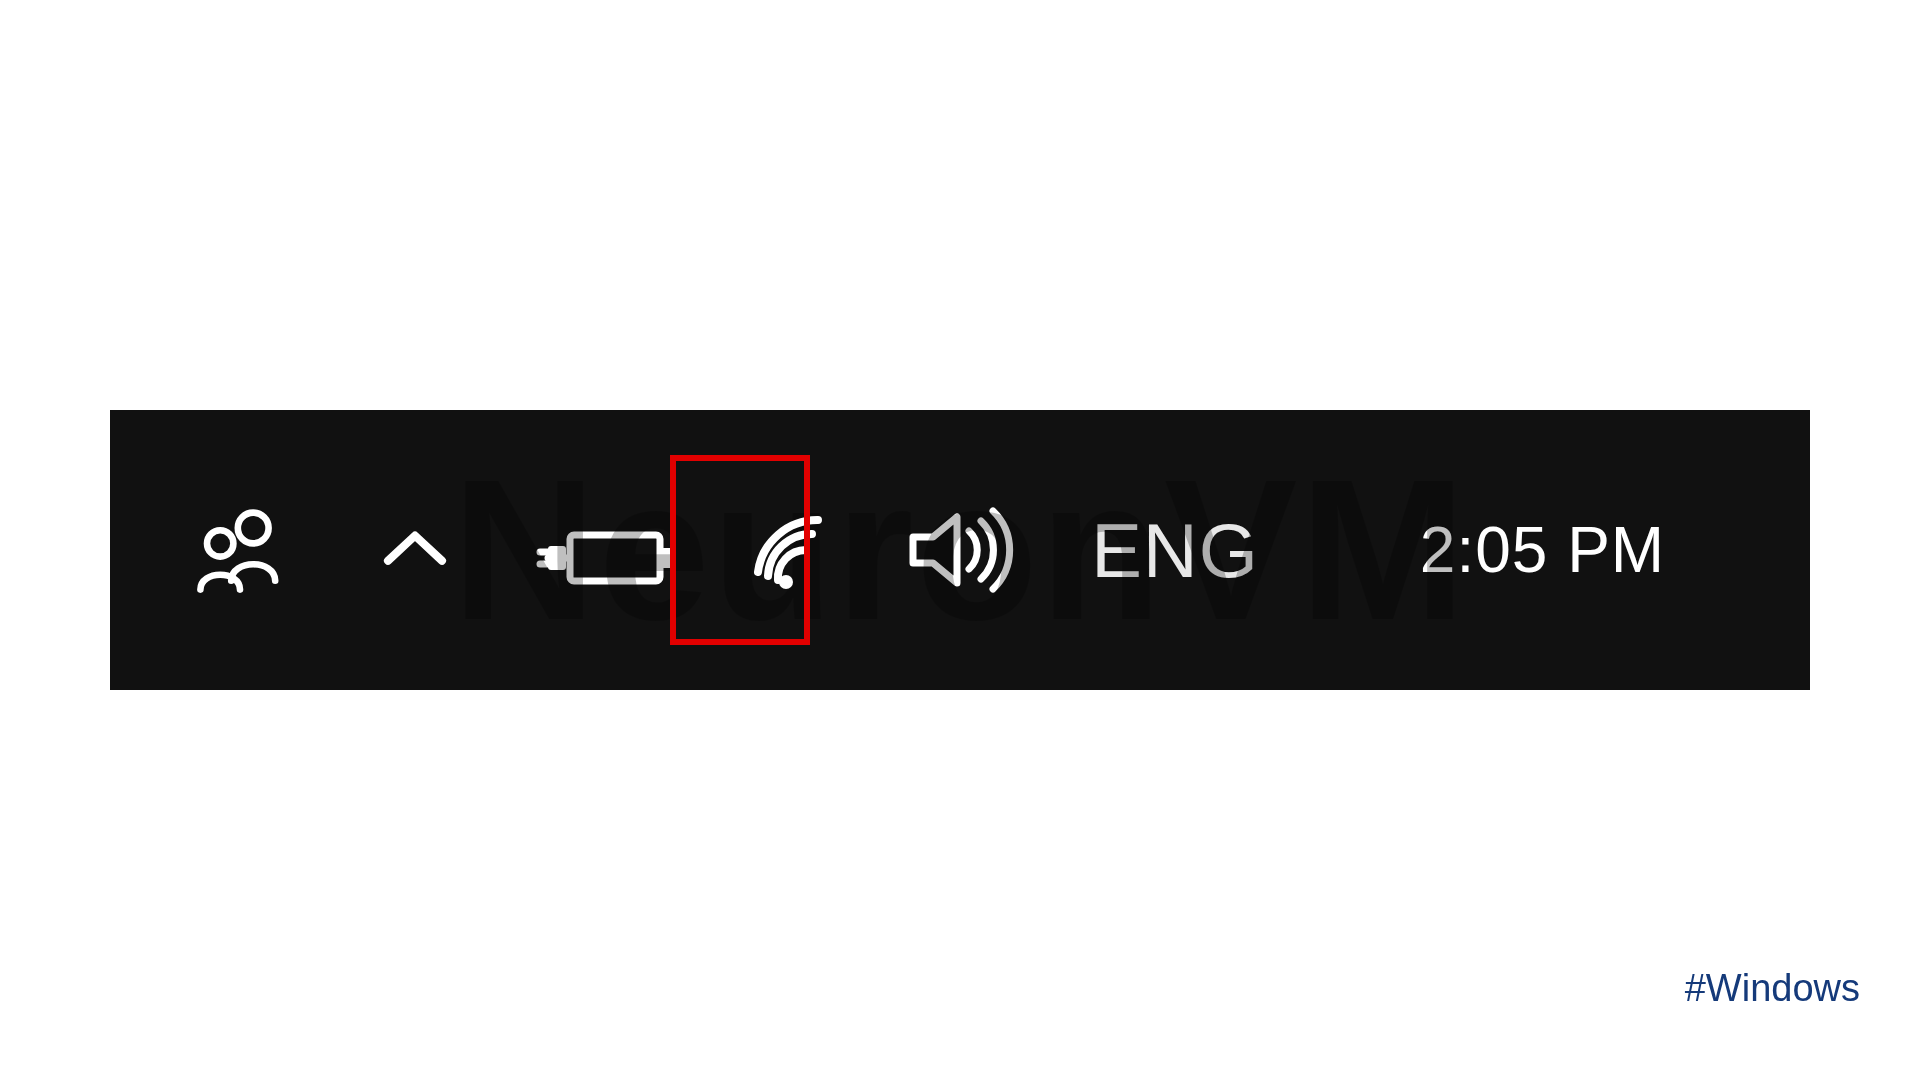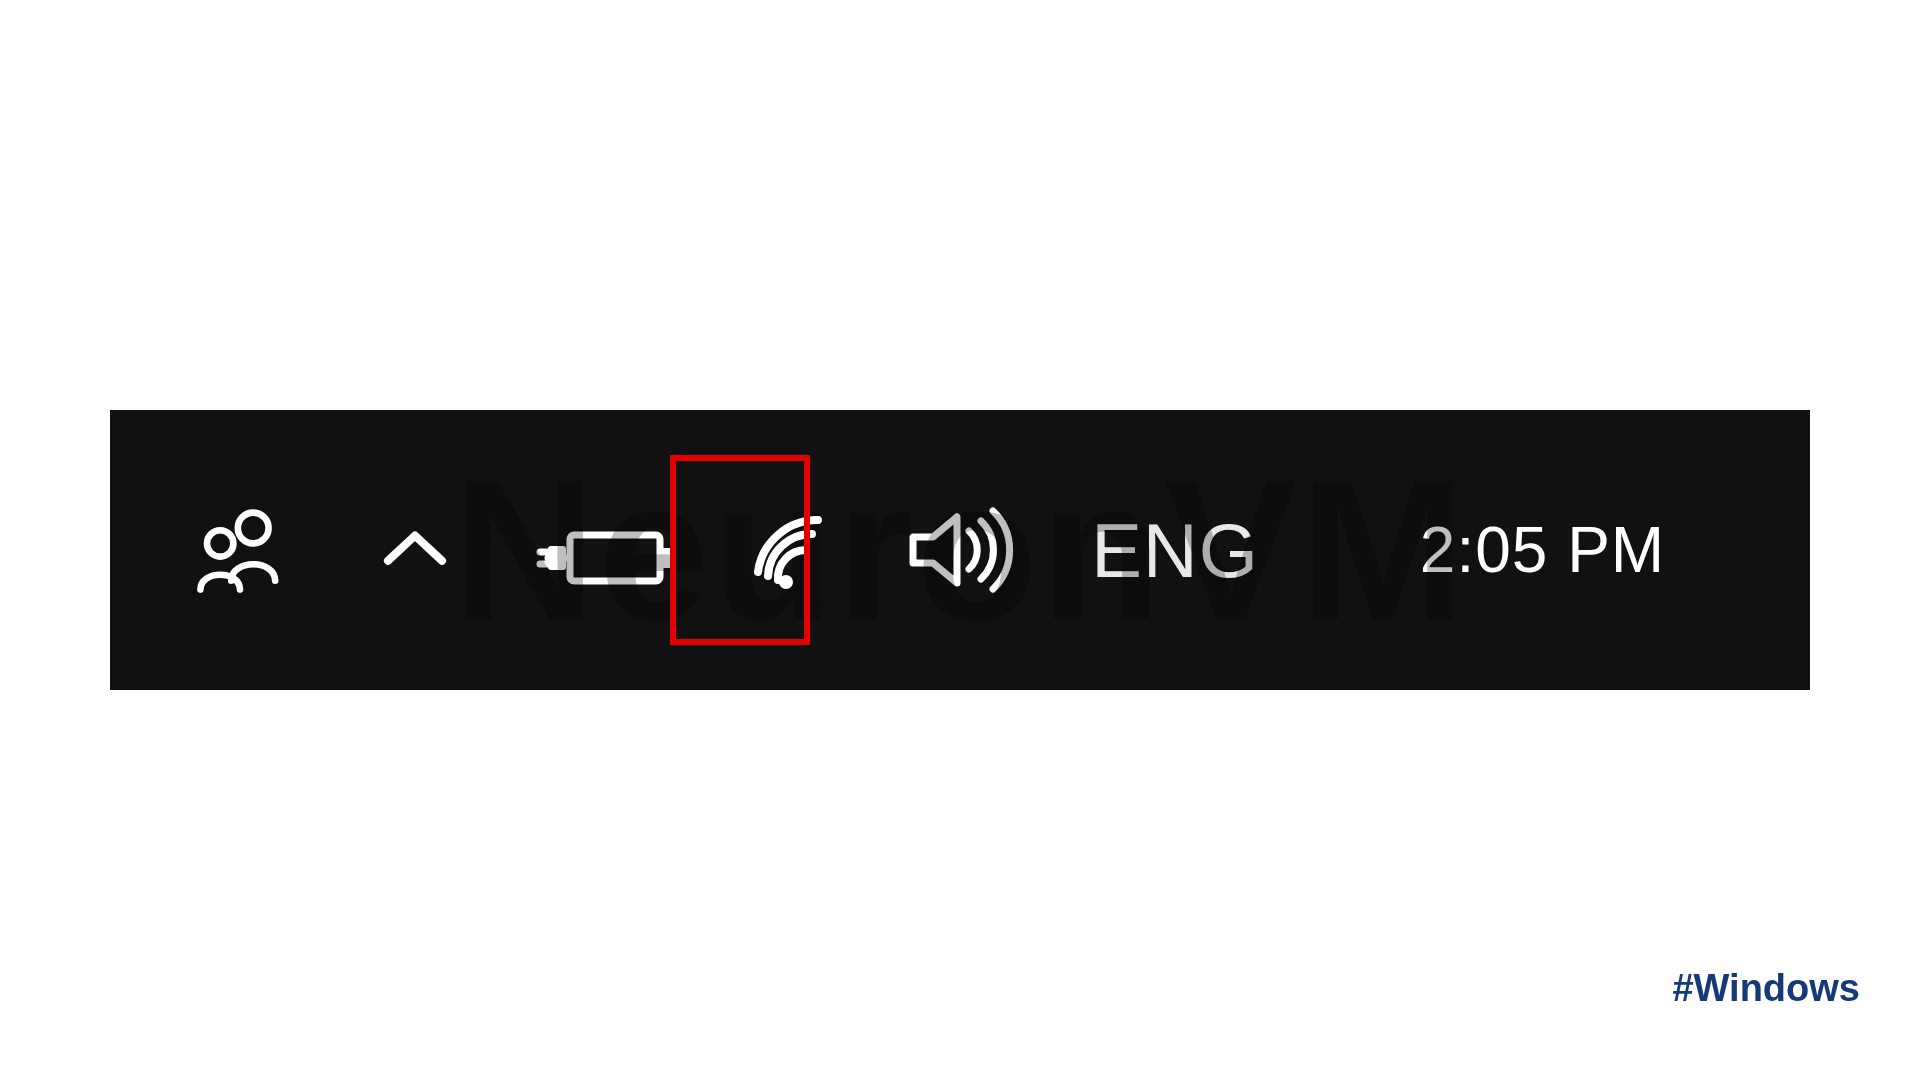--- a/index.html
+++ b/index.html
@@ -67,21 +67,21 @@
       letter-spacing: 2px;
       user-select: none;
     }
 
     .hashtag {
       position: absolute;
       right: 60px;
       bottom: 70px;
       color: #153a7a;
       font-size: 38px;
-      font-weight: 700;
+      font-weight: 400;
     }
 
     svg { display: block; }
   </style>
 </head>
 <body>
 
 <div class="canvas">
 
   <div class="taskbar">

